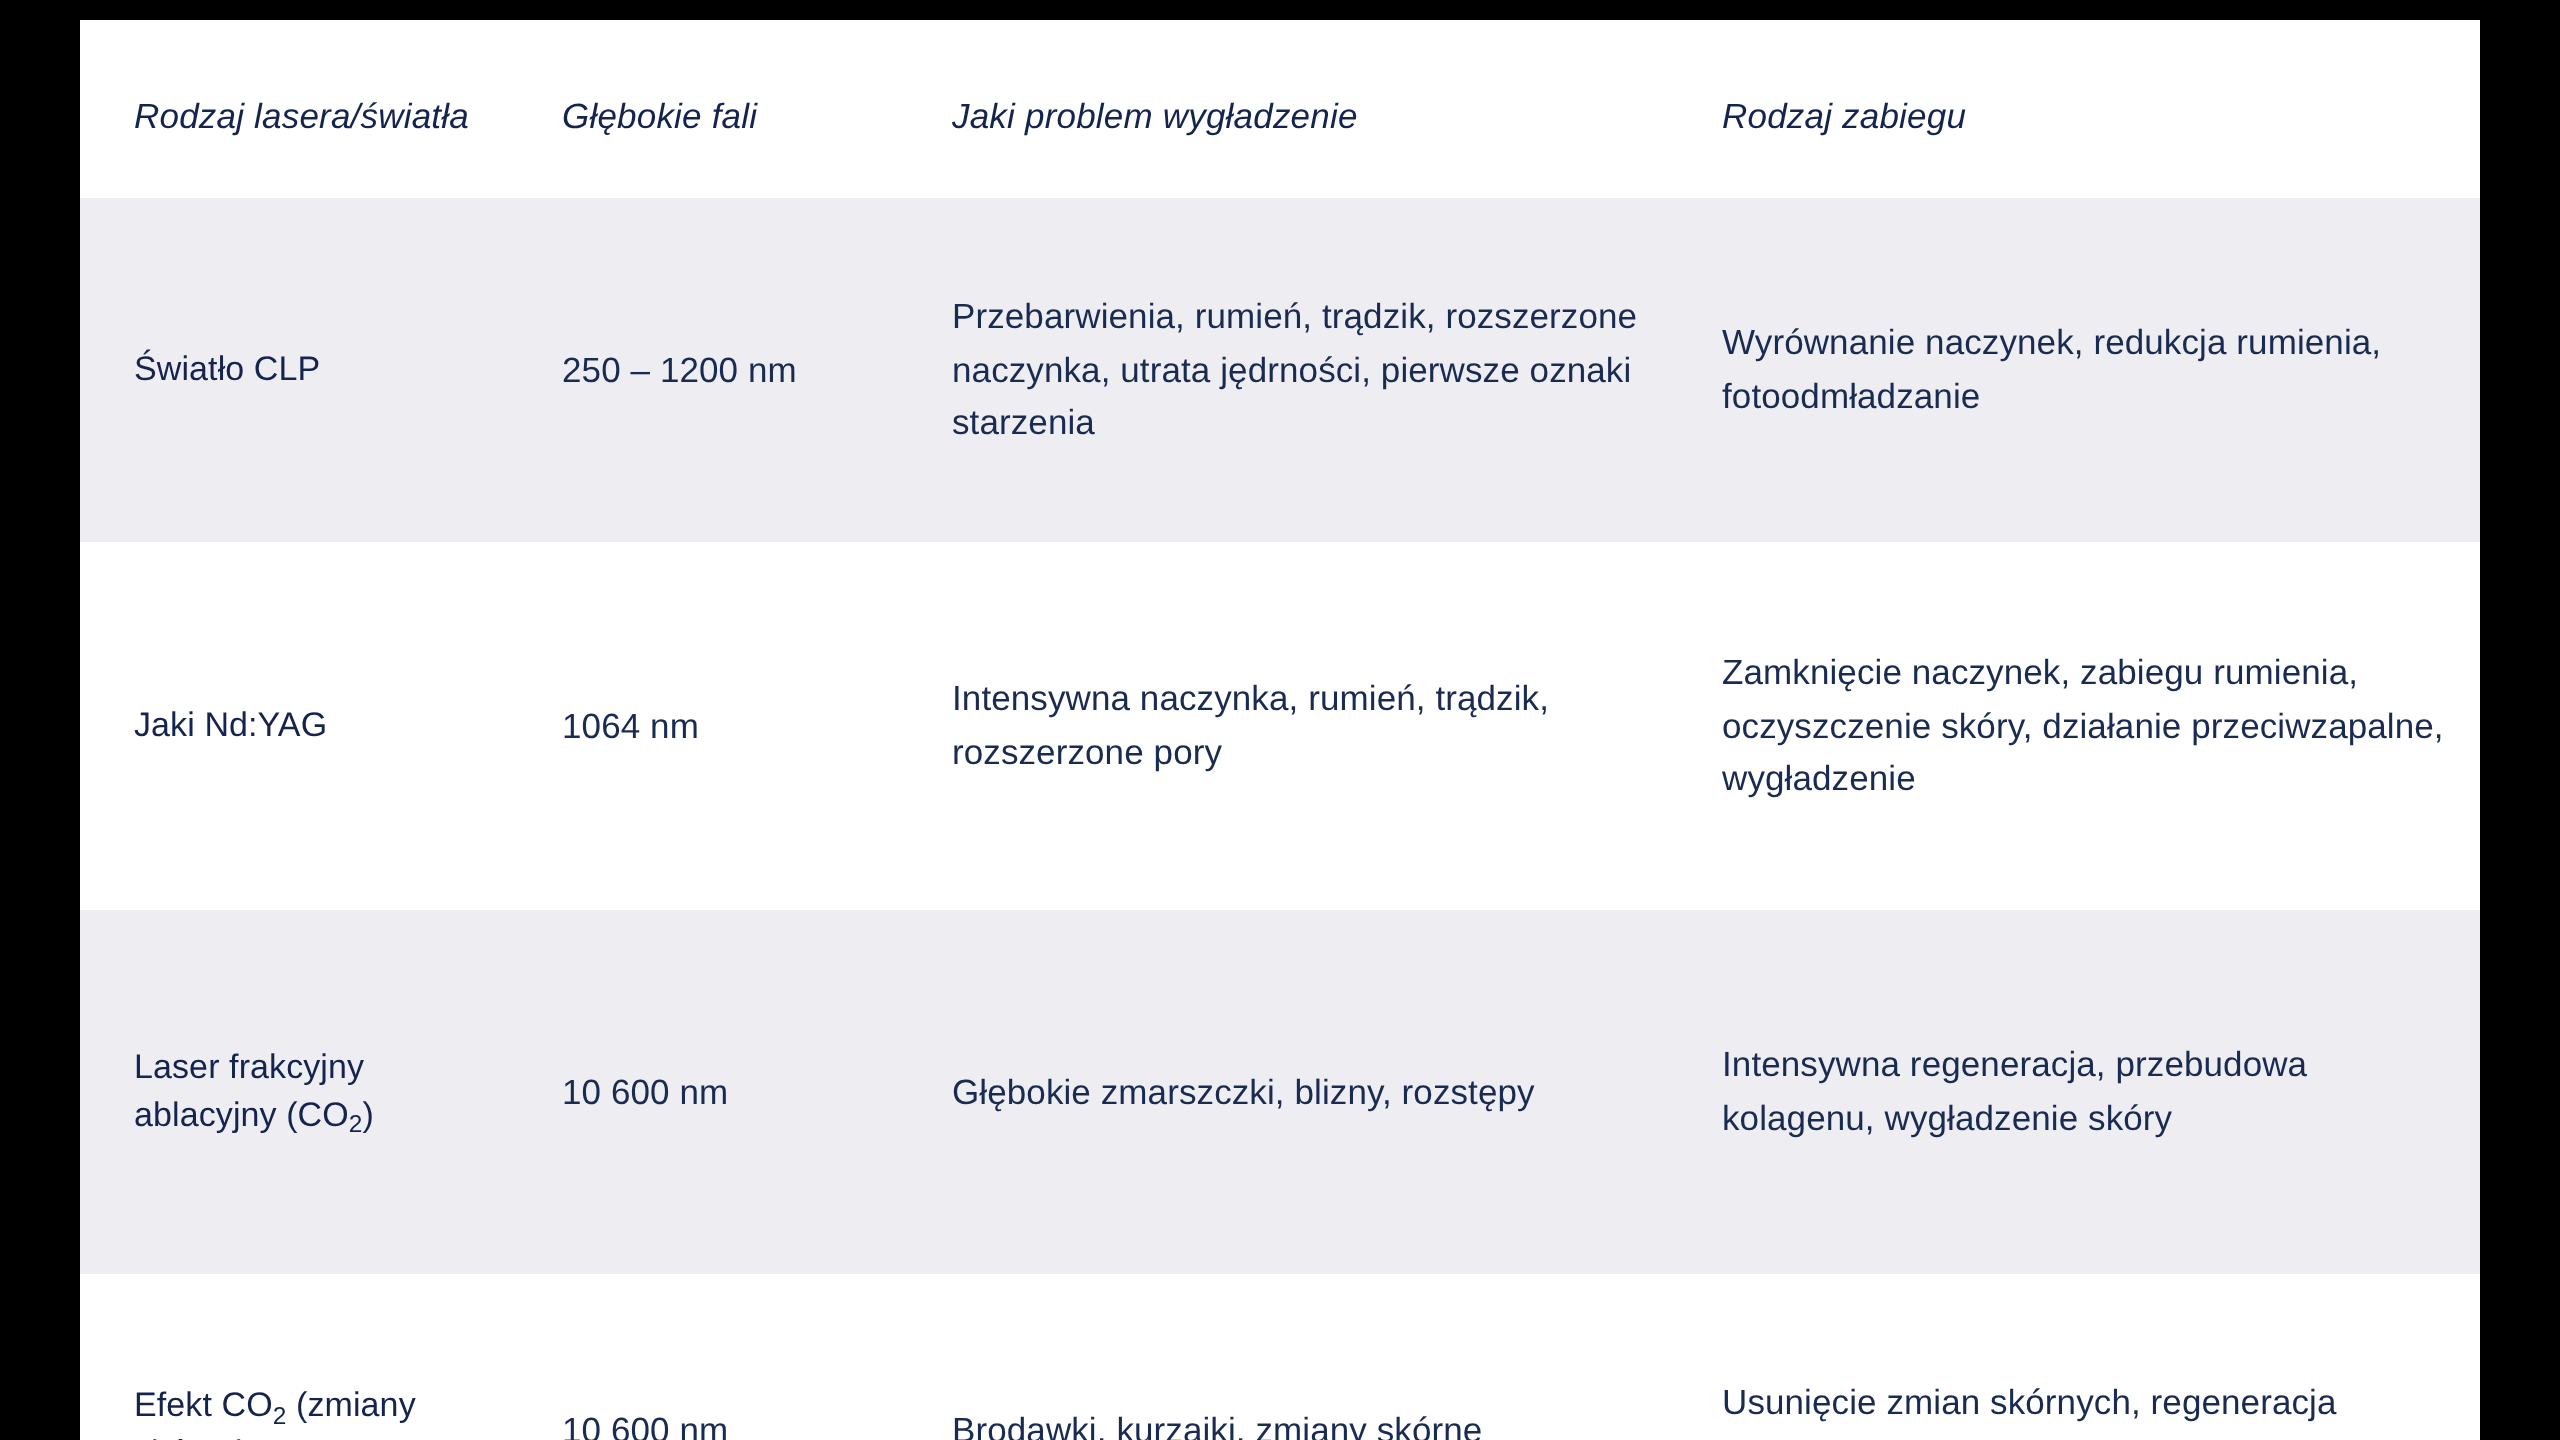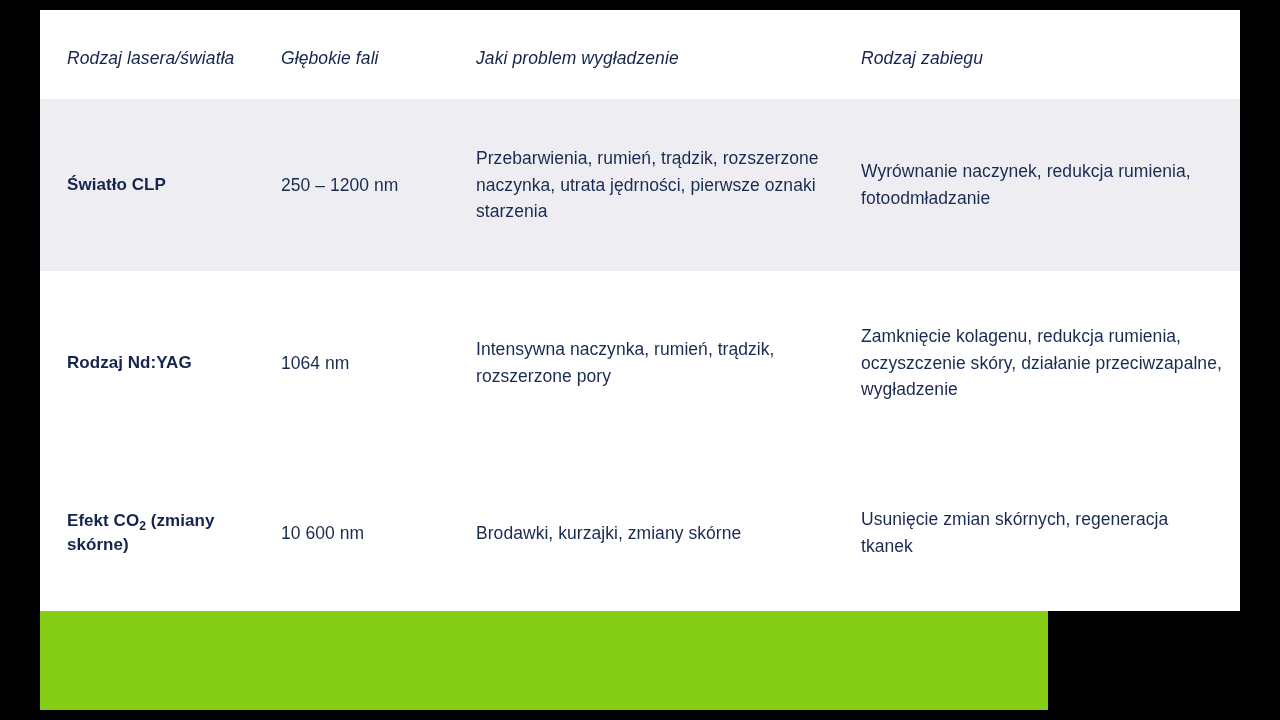--- a/index.html
+++ b/index.html
@@ -12,21 +12,21 @@
     height: 720px;
     overflow: hidden;
     font-family: "Liberation Sans", sans-serif;
   }
   .page {
     position: absolute;
     left: 40px;
     top: 10px;
     width: 1008px;
     height: 700px;
-    background: #84cc16;
+    background: #0f172a;
     box-sizing: border-box;
   }
   table.laser-table {
     width: 100%;
     border-collapse: collapse;
     table-layout: fixed;
   }
   table.laser-table col.c0 { width: 225px; }
   table.laser-table col.c1 { width: 195px; }
   table.laser-table col.c2 { width: 385px; }
@@ -50,21 +50,21 @@
 
   tbody td {
     vertical-align: middle;
     font-size: 17.5px;
     color: #1a2b52;
     padding: 22px 16px;
     line-height: 1.52;
     letter-spacing: 0.05px;
   }
   tbody td.col-name {
-    font-weight: bold;
+    font-weight: normal;
     color: #15244e;
     padding-left: 27px;
     font-size: 17px;
     line-height: 1.4;
   }
   tbody td.col-wave {
     color: #1a2b52;
     white-space: nowrap;
   }
   sub {
@@ -98,24 +98,30 @@
       </tr>
     </thead>
     <tbody>
       <tr class="row-alt h-1">
         <td class="col-name"><span>Światło CLP</span></td>
         <td class="col-wave">250 – 1200 nm</td>
         <td>Przebarwienia, rumień, trądzik, rozszerzone naczynka, utrata jędrności, pierwsze oznaki starzenia</td>
         <td>Wyrównanie naczynek, redukcja rumienia, fotoodmładzanie</td>
       </tr>
       <tr class="row-plain h-2">
-        <td class="col-name"><span>Rodzaj Nd:YAG</span></td>
+        <td class="col-name"><span>Jaki Nd:YAG</span></td>
         <td class="col-wave">1064 nm</td>
         <td>Intensywna naczynka, rumień, trądzik, rozszerzone pory</td>
-        <td>Zamknięcie kolagenu, redukcja rumienia, oczyszczenie skóry, działanie przeciwzapalne, wygładzenie</td>
+        <td>Zamknięcie naczynek, zabiegu rumienia, oczyszczenie skóry, działanie przeciwzapalne, wygładzenie</td>
+      </tr>
+      <tr class="row-alt h-3">
+        <td class="col-name"><span>Laser frakcyjny ablacyjny (CO</span><sub>2</sub><span>)</span></td>
+        <td class="col-wave">10 600 nm</td>
+        <td>Głębokie zmarszczki, blizny, rozstępy</td>
+        <td>Intensywna regeneracja, przebudowa kolagenu, wygładzenie skóry</td>
       </tr>
       <tr class="row-plain h-4">
         <td class="col-name"><span>Efekt CO</span><sub>2</sub><span> (zmiany skórne)</span></td>
         <td class="col-wave">10 600 nm</td>
         <td>Brodawki, kurzajki, zmiany skórne</td>
         <td>Usunięcie zmian skórnych, regeneracja tkanek</td>
       </tr>
 
     </tbody>
   </table>

